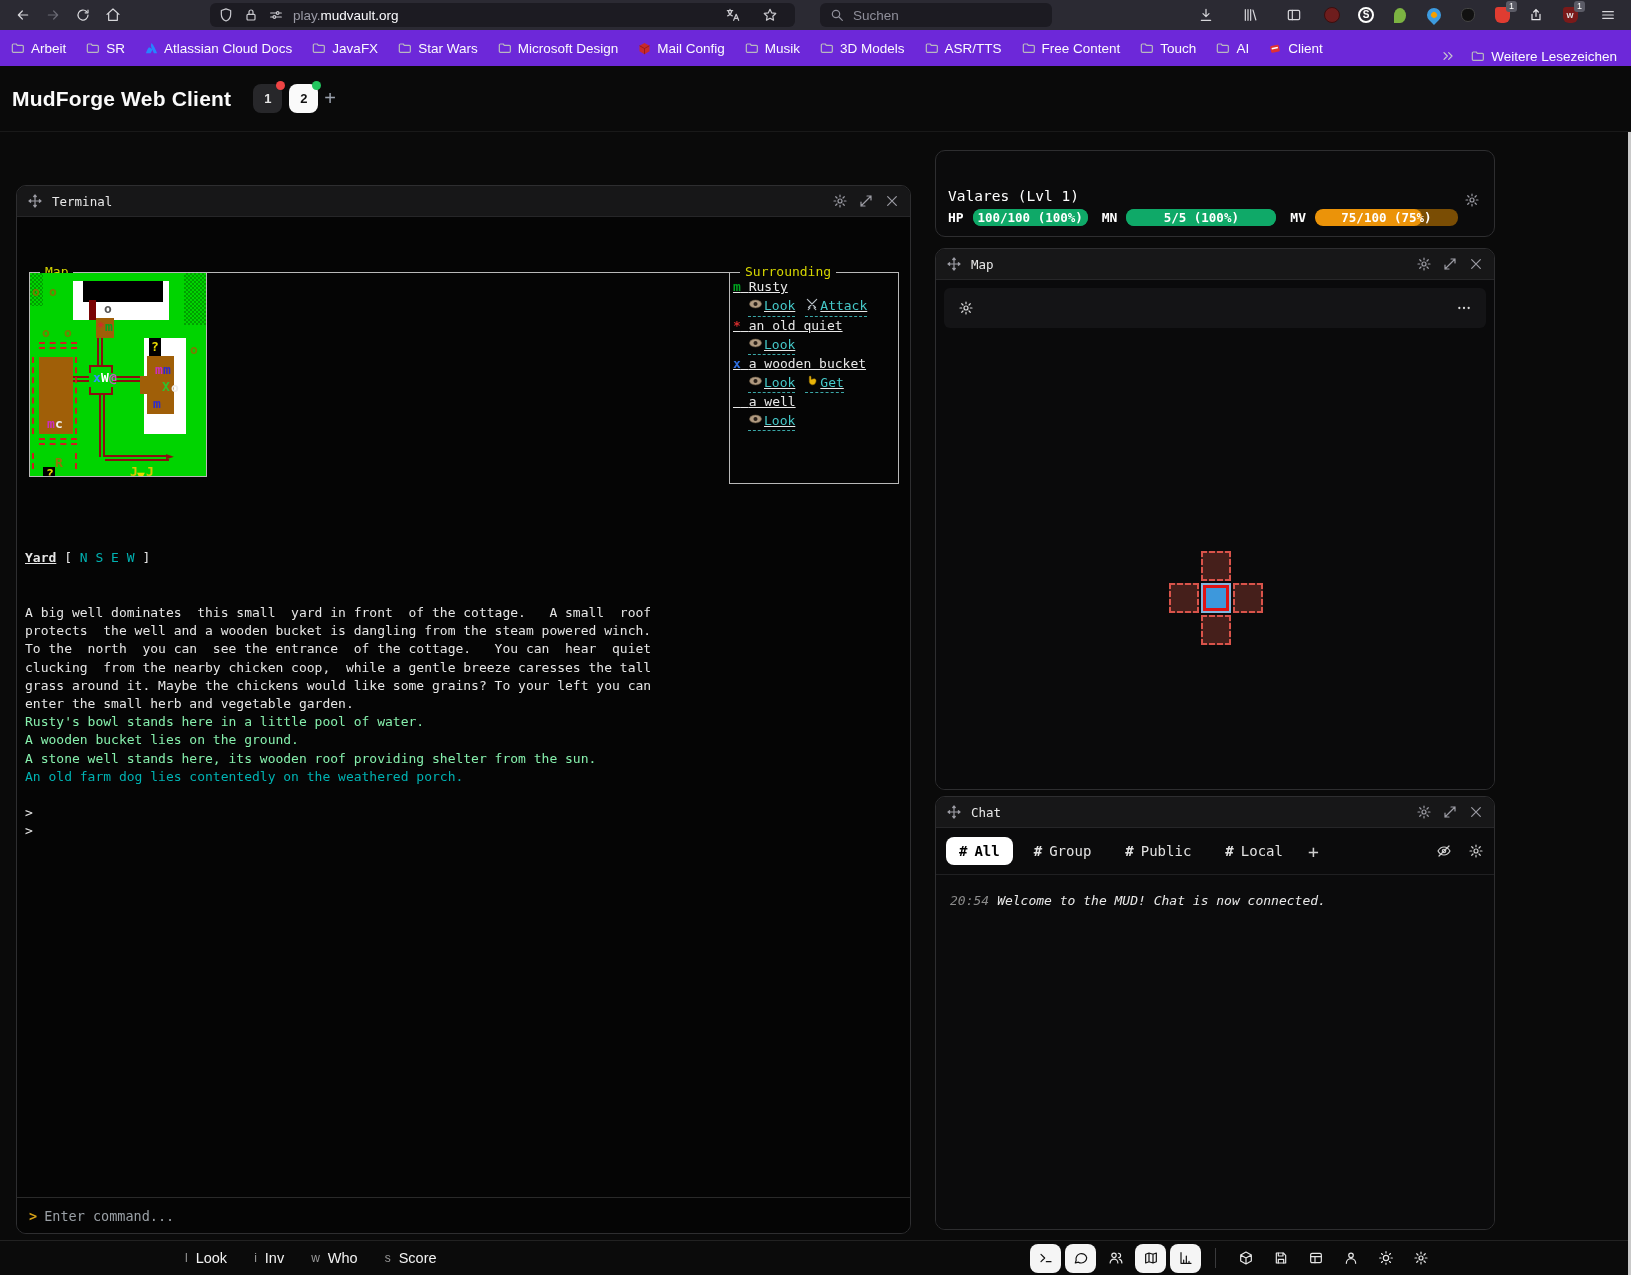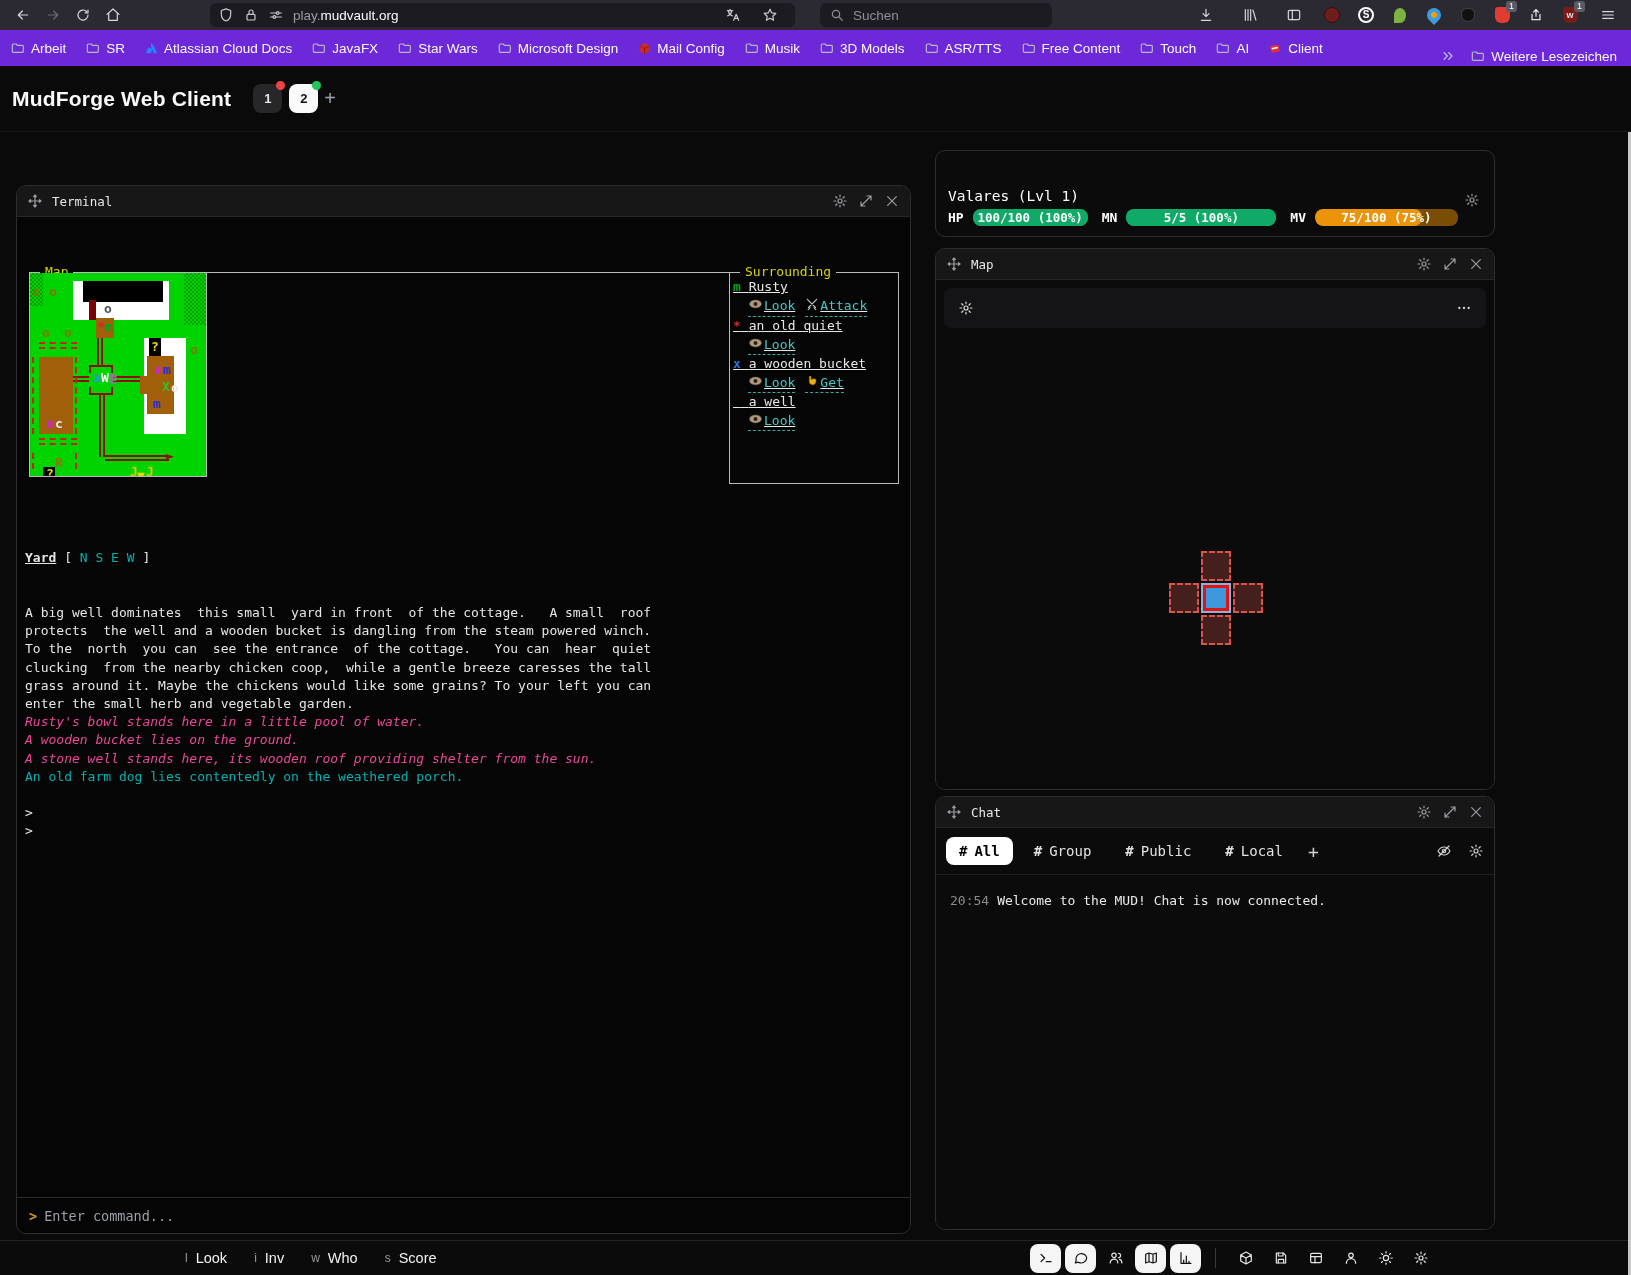--- a/index.html
+++ b/index.html
@@ -72,21 +72,21 @@
 
   #surround-list { position:absolute; font-family:"DejaVu Sans Mono", monospace; font-size:13px;
     line-height:18.5px; color:#e8e8e8; white-space:nowrap;text-decoration:underline; }
   .su-name {}
   .su-actions { padding-left:15px; display:flex; gap:10px; align-items:center; }
   .su-link { color:#45c8c8; border-bottom:1px dashed #3aa7a7; display:inline-flex;
     align-items:center; gap:1px; cursor:pointer; }
 
   #term-text { position:absolute; left:8px; top:296px; font-family:"DejaVu Sans Mono", monospace;
     font-size:13px; line-height:18.2px; color:#e6e6e6; white-space:pre; }
-  #term-text .g { color:#ec4899;font-style:italic; }
+  #term-text .g { color:#86efac; }
   #term-text .c { color:#00b2b2; }
   .room-title { font-weight:bold; text-decoration:underline; }
   .exits { color:#00b2b2; }
 
   #term-input-row { position:absolute; left:0; right:0; bottom:0; height:36px;
     border-top:1px solid #2a2a2a; display:flex; align-items:center; padding:0 12px;
     font-family:"DejaVu Sans Mono", monospace; font-size:13.5px; }
   #term-prompt { color:#d4a017; font-weight:bold; margin-right:7px; }
   #term-input { color:#9aa0a6; }
 
@@ -121,21 +121,21 @@
   #chat-body { position:absolute; left:0; top:31px; right:0; bottom:0; border-radius:0 0 9px 9px;
     background:#0b0b0c; }
   #chat-tabs { height:47px; display:flex; align-items:center; padding:0 10px; gap:8px;
     border-bottom:1px solid #202022; font-family:"DejaVu Sans Mono", monospace; }
   .ctab { display:flex; align-items:center; gap:7px; font-size:14px; padding:6px 13px;
     border-radius:8px; color:#e2e2e2; cursor:pointer; }
   .ctab.active { background:#fff; color:#000; font-weight:bold; }
   #chat-tab-add { color:#cfcfcf; font-size:18px; padding:0 4px; }
   #chat-tabs-right { margin-left:auto; display:flex; gap:16px; color:#cfcfcf; }
   #chat-msg { padding:18px 14px; font-family:"DejaVu Sans Mono", monospace; font-size:13px;
-    color:#e9e9e9; }
+    color:#e9e9e9;font-style:italic; }
   #chat-msg .ts { color:#8b8b8b; margin-right:8px; }
 
   
   #bottom-bar { position:absolute; left:0; top:1240px; width:1631px; height:35px;
     background:#0b0b0b; border-top:1px solid #222; display:flex; align-items:center; }
   #bb-left { display:flex; gap:27px; margin-left:185px; align-items:center; }
   .bb-btn { display:flex; align-items:center; gap:8px; cursor:pointer; }
   .bb-key { color:#9a9a9a; font-size:12px; }
   .bb-lbl { color:#f2f2f2; font-size:14.5px; }
   #bb-right { position:absolute; left:1030px; display:flex; align-items:center; gap:4px; }

